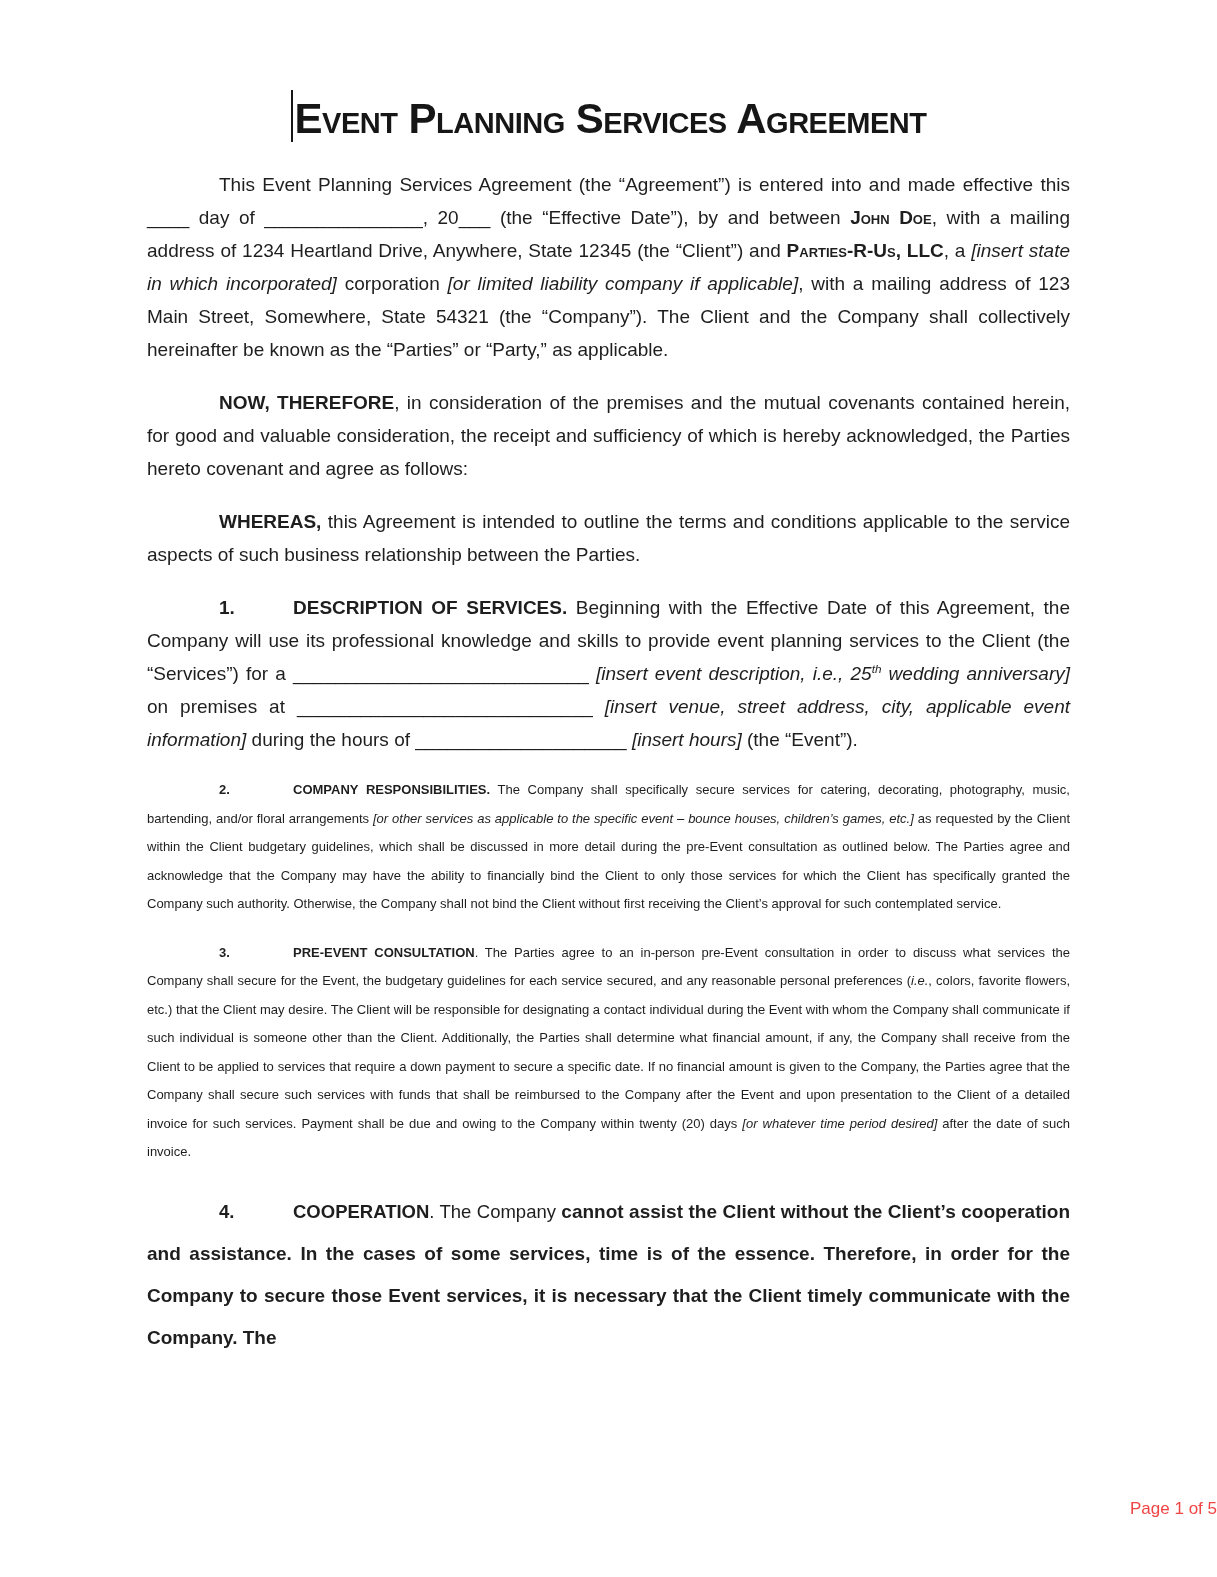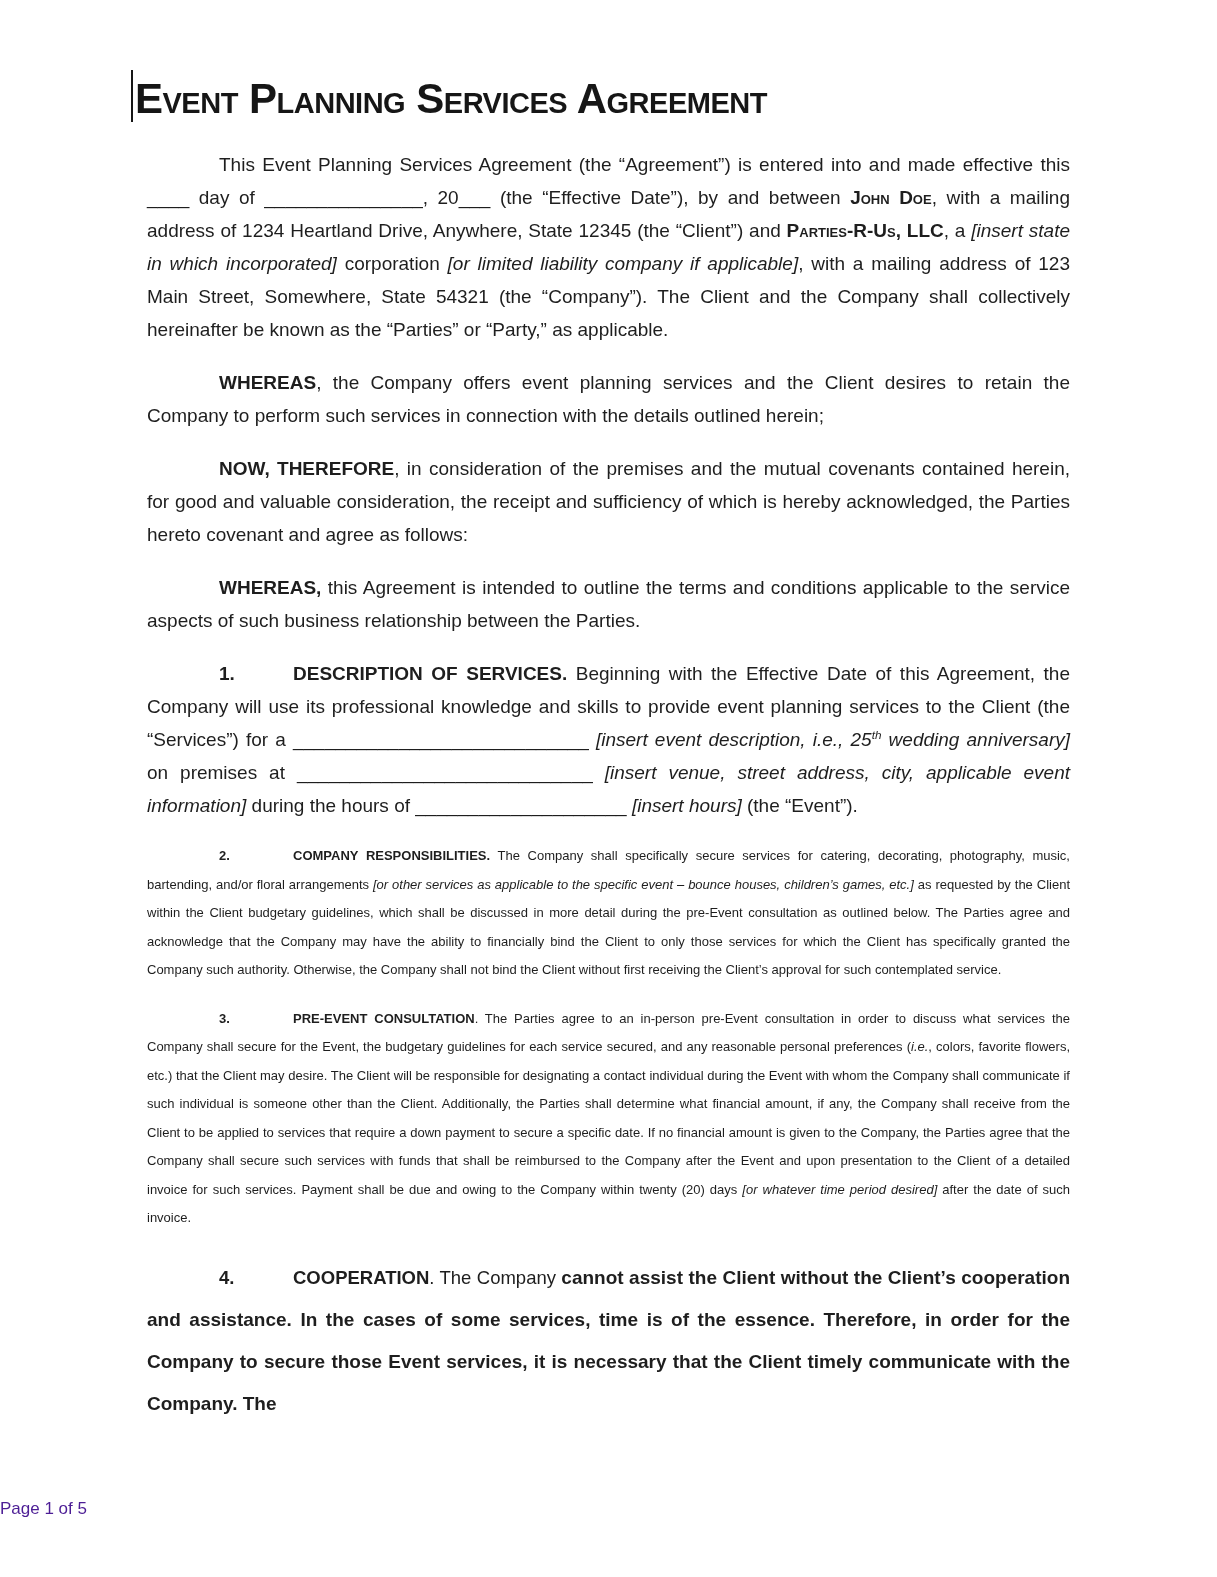--- a/index.html
+++ b/index.html
@@ -14,21 +14,22 @@
     width: 1217px; height: 1577px;
     background: #ffffff;
     color: #1e1e1e;
     overflow: hidden;
   }
   .content {
     position: absolute;
     left: 131px; right: 131px; top: 0;
   }
   .doc-title {
-    margin: 70px 0 0 0;
+    margin: 90px 0 0 0;
+    text-align: center;
     font-size: 42px;
     line-height: 54px;
     font-weight: 700;
     font-variant: small-caps;
     letter-spacing: -0.5px;
     color: #161616;
     white-space: nowrap;
   }
   .caret {
     display: inline-block;
@@ -56,36 +57,35 @@
     display: inline-block;
     width: 74px;
     font-weight: 700;
     text-indent: 0;
   }
   sup.ord { font-size: 0.62em; vertical-align: super; line-height: 0; }
   .alt { font-size: 19px; font-weight: bold; }
   .footer {
     position: absolute;
     left: 0; right: 0; bottom: 58px;
-    text-align: left;
+    text-align: right;
     font-size: 17px;
-    color: #4c1d95;
+    color: #ef4444;
   }
 </style>
 </head>
 <body>
 
 <div class="page">
   <div class="content">
 
     <h1 class="doc-title"><span class="caret"></span><span>Event Planning Services Agreement</span></h1>
 
     <p class="para sz-a mt-title"><span>This Event Planning Services Agreement (the “Agreement”) is entered into and made effective this ____ day of _______________, 20___ (the “Effective Date”), by and between </span><span class="sc">John Doe</span><span>, with a mailing address of 1234 Heartland Drive, Anywhere, State 12345 (the “Client”) and </span><span class="sc">Parties-R-Us, LLC</span><span>, a </span><span class="i">[insert state in which incorporated]</span><span> corporation </span><span class="i">[or limited liability company if applicable]</span><span>, with a mailing address of 123 Main Street, Somewhere, State 54321 (the “Company”). The Client and the Company shall collectively hereinafter be known as the “Parties” or “Party,” as applicable.</span></p>
 
-    <p class="para sz-a mt"><span class="b">WHEREAS</span><span>, the Company offers event planning services and the Client desires to retain the Company to perform such services in connection with the details outlined herein;</span></p>
 
     <p class="para sz-a mt"><span class="b">NOW, THEREFORE</span><span>, in consideration of the premises and the mutual covenants contained herein, for good and valuable consideration, the receipt and sufficiency of which is hereby acknowledged, the Parties hereto covenant and agree as follows:</span></p>
 
     <p class="para sz-a mt"><span class="b">WHEREAS,</span><span> this Agreement is intended to outline the terms and conditions applicable to the service aspects of such business relationship between the Parties.</span></p>
 
     <p class="para sz-a mt"><span class="num">1.</span><span class="b">DESCRIPTION OF SERVICES.</span><span> Beginning with the Effective Date of this Agreement, the Company will use its professional knowledge and skills to provide event planning services to the Client (the “Services”) for a ____________________________ </span><span class="i">[insert event description, i.e., 25</span><sup class="ord i">th</sup><span class="i"> wedding anniversary]</span><span> on premises at ____________________________ </span><span class="i">[insert venue, street address, city, applicable event information]</span><span> during the hours of ____________________ </span><span class="i">[insert hours]</span><span> (the “Event”).</span></p>
 
     <p class="para sz-b mt"><span class="num">2.</span><span class="b">COMPANY RESPONSIBILITIES.</span><span> The Company shall specifically secure services for catering, decorating, photography, music, bartending, and/or floral arrangements </span><span class="i">[or other services as applicable to the specific event – bounce houses, children’s games, etc.]</span><span> as requested by the Client within the Client budgetary guidelines, which shall be discussed in more detail during the pre-Event consultation as outlined below. The Parties agree and acknowledge that the Company may have the ability to financially bind the Client to only those services for which the Client has specifically granted the Company such authority. Otherwise, the Company shall not bind the Client without first receiving the Client’s approval for such contemplated service.</span></p>
 
     <p class="para sz-b mt"><span class="num">3.</span><span class="b">PRE-EVENT CONSULTATION</span><span>. The Parties agree to an in-person pre-Event consultation in order to discuss what services the Company shall secure for the Event, the budgetary guidelines for each service secured, and any reasonable personal preferences (</span><span class="i">i.e.</span><span>, colors, favorite flowers, etc.) that the Client may desire. The Client will be responsible for designating a contact individual during the Event with whom the Company shall communicate if such individual is someone other than the Client. Additionally, the Parties shall determine what financial amount, if any, the Company shall receive from the Client to be applied to services that require a down payment to secure a specific date. If no financial amount is given to the Company, the Parties agree that the Company shall secure such services with funds that shall be reimbursed to the Company after the Event and upon presentation to the Client of a detailed invoice for such services. Payment shall be due and owing to the Company within twenty (20) days </span><span class="i">[or whatever time period desired]</span><span> after the date of such invoice.</span></p>

